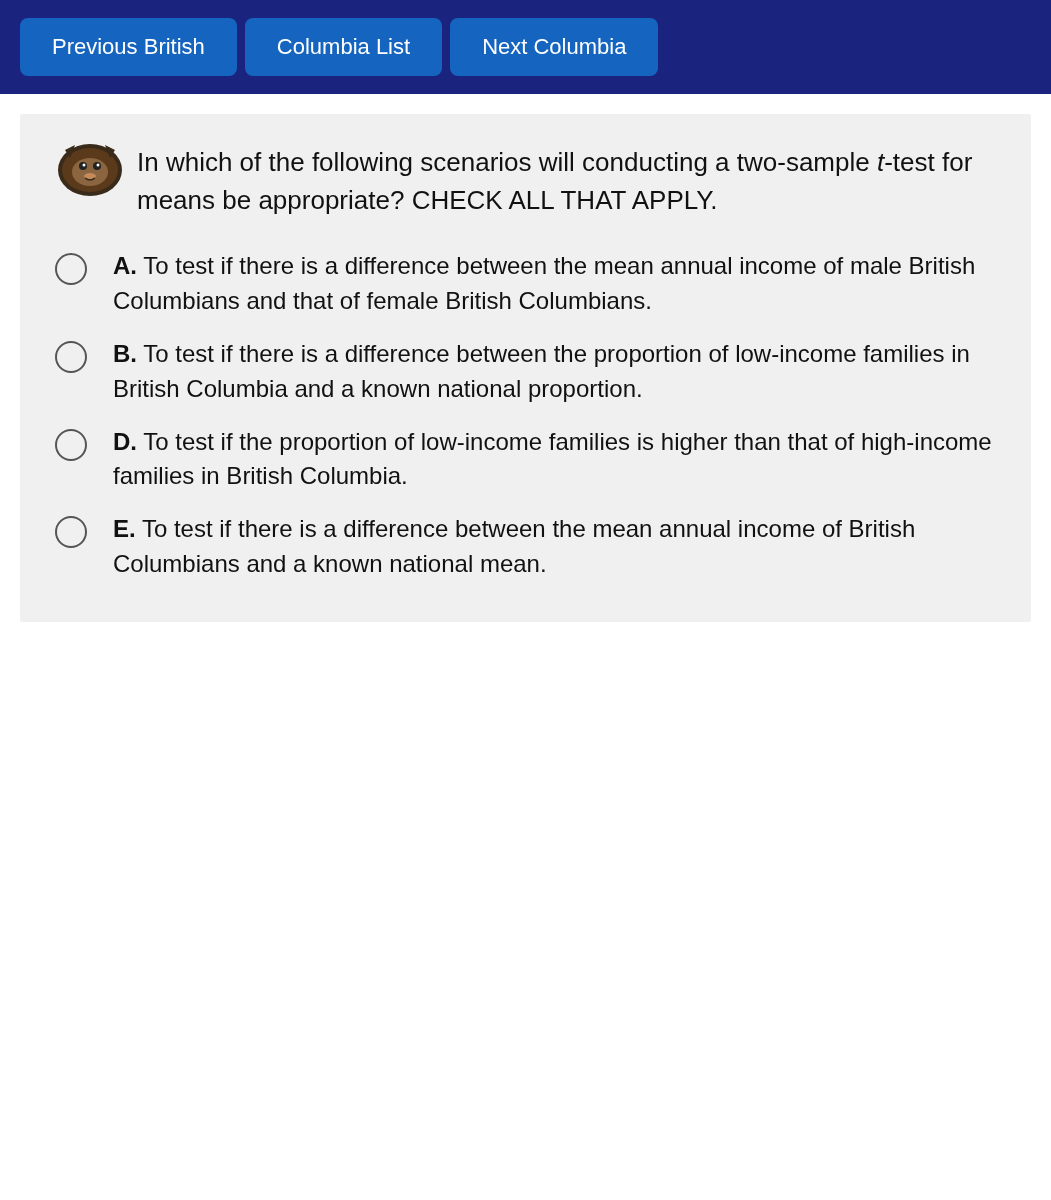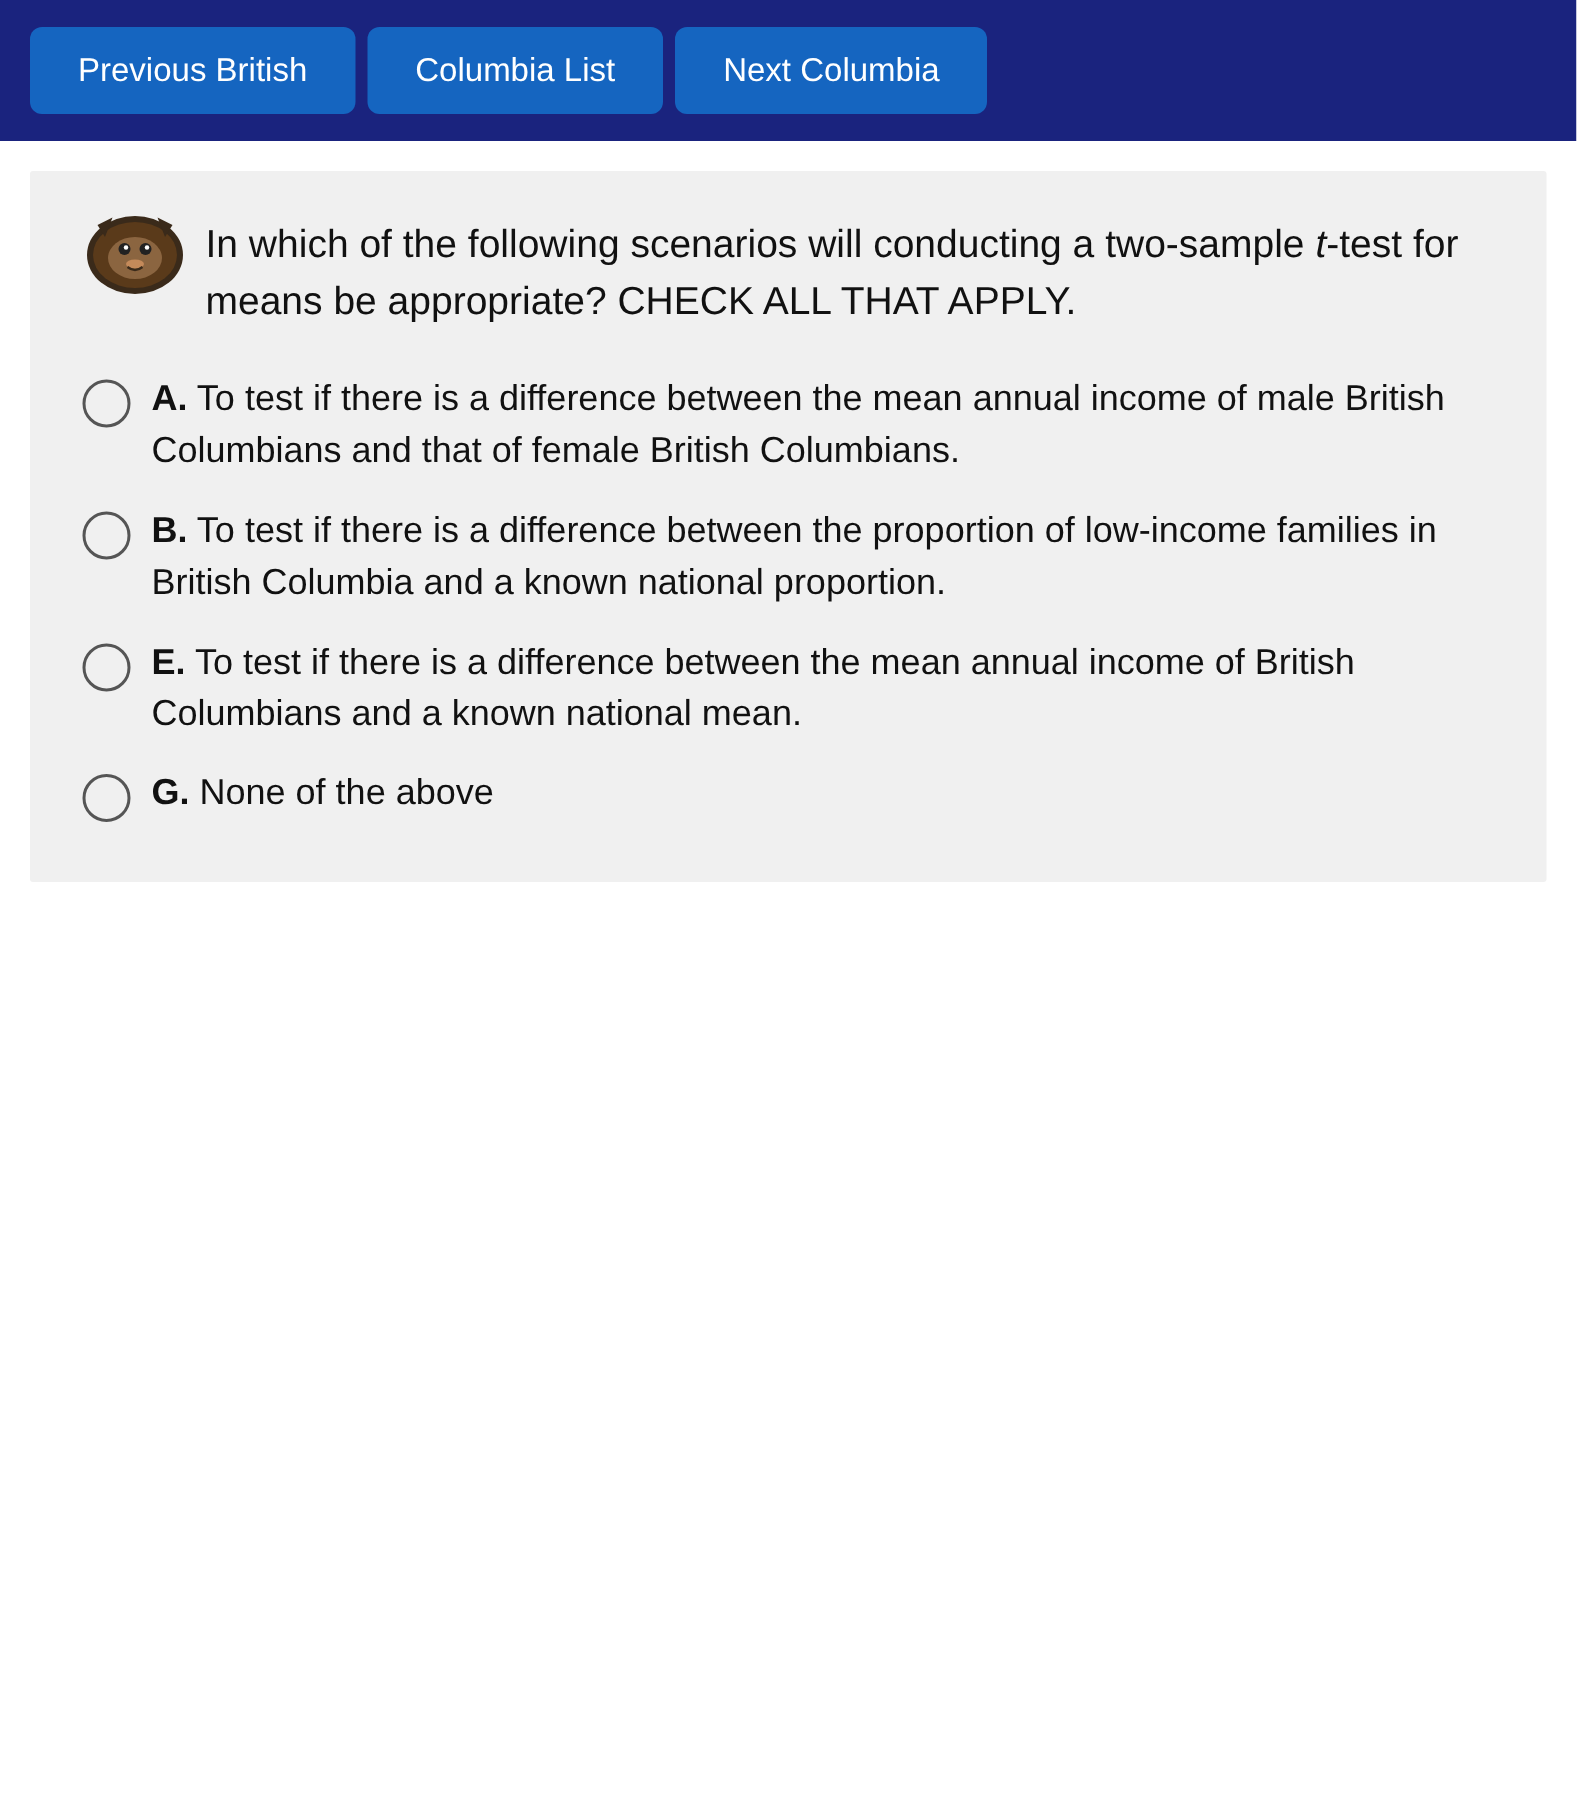--- a/index.html
+++ b/index.html
@@ -69,21 +69,21 @@
     .options-container {
       margin-top: 30px;
       display: flex;
       flex-direction: column;
       gap: 18px;
     }
 
     .option-item {
       display: flex;
       align-items: flex-start;
-      gap: 14px;
+      gap: 26px;
       font-size: 24px;
       line-height: 1.45;
       color: #111;
     }
 
     .option-checkbox {
       width: 32px;
       height: 32px;
       border: 2.5px solid #555;
       border-radius: 50%;
@@ -141,30 +141,30 @@
     </div>
 
     <div class="option-item">
       <div class="option-checkbox"></div>
       <div class="option-label">
         <strong>B.</strong> To test if there is a difference between the proportion of low-income families in British Columbia and a known national proportion.
       </div>
     </div>
 
 
+    <div class="option-item">
+      <div class="option-checkbox"></div>
+      <div class="option-label">
+        <strong>D.</strong> To test if the proportion of low-income families is higher than that of high-income families in British Columbia.
+      </div>
+    </div>
 
     <div class="option-item">
       <div class="option-checkbox"></div>
       <div class="option-label">
         <strong>E.</strong> To test if there is a difference between the mean annual income of British Columbians and a known national mean.
       </div>
     </div>
 
 
-    <div class="option-item">
-      <div class="option-checkbox"></div>
-      <div class="option-label">
-        <strong>G.</strong> None of the above
-      </div>
-    </div>
 
   </div>
 </div>
 
 </body></html>

